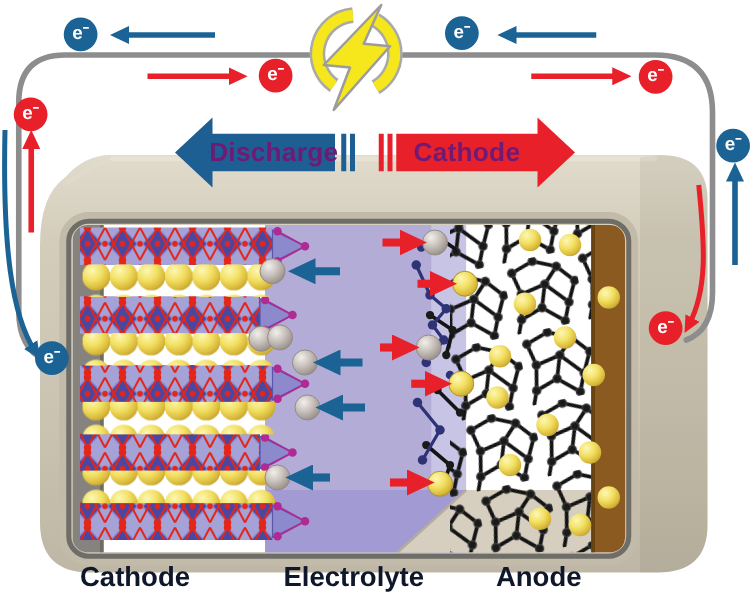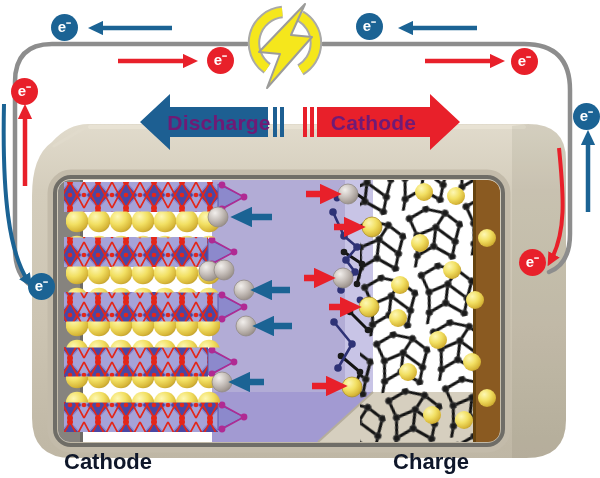--- a/index.html
+++ b/index.html
@@ -300,15 +300,16 @@
 <div class="badge blue b4">e⁻</div>
 <div class="badge red r1">e⁻</div>
 <div class="badge red r2">e⁻</div>
 <div class="badge red r3">e⁻</div>
 <div class="badge red r4">e⁻</div>
 
 <div class="proc-label ld">Discharge</div>
 <div class="proc-label lc">Cathode</div>
 
 <div class="elabel lcat">Cathode</div>
-<div class="elabel lano">Charge</div>
+<div class="elabel lele">Electrolyte</div>
+<div class="elabel lano">Anode</div>
 
 </div>
 
 </body></html>

